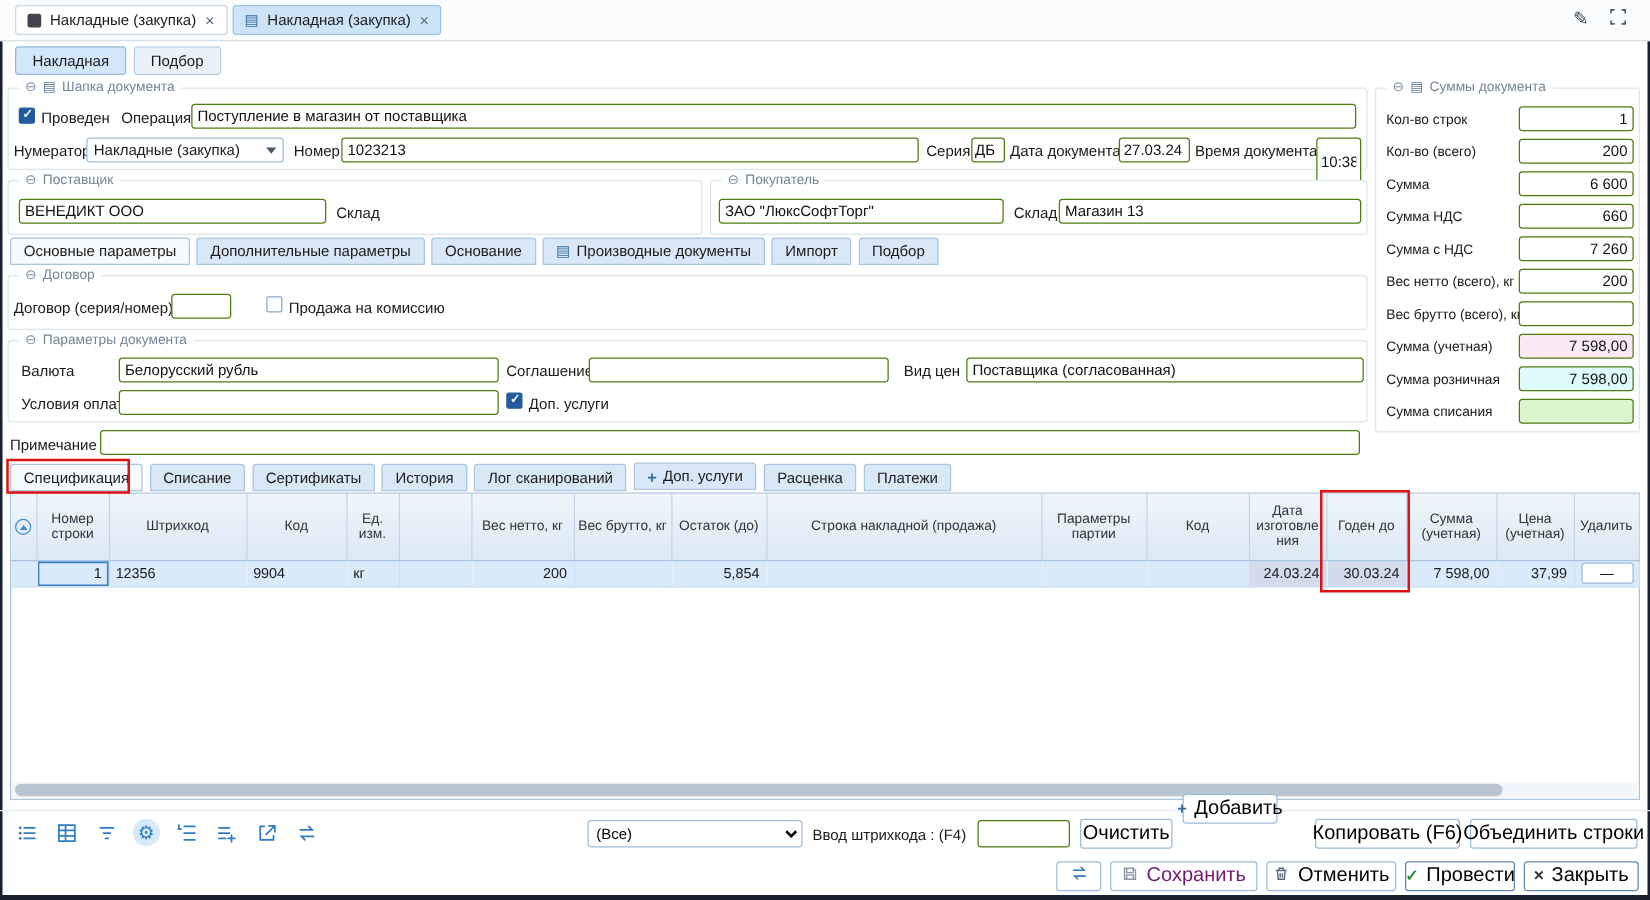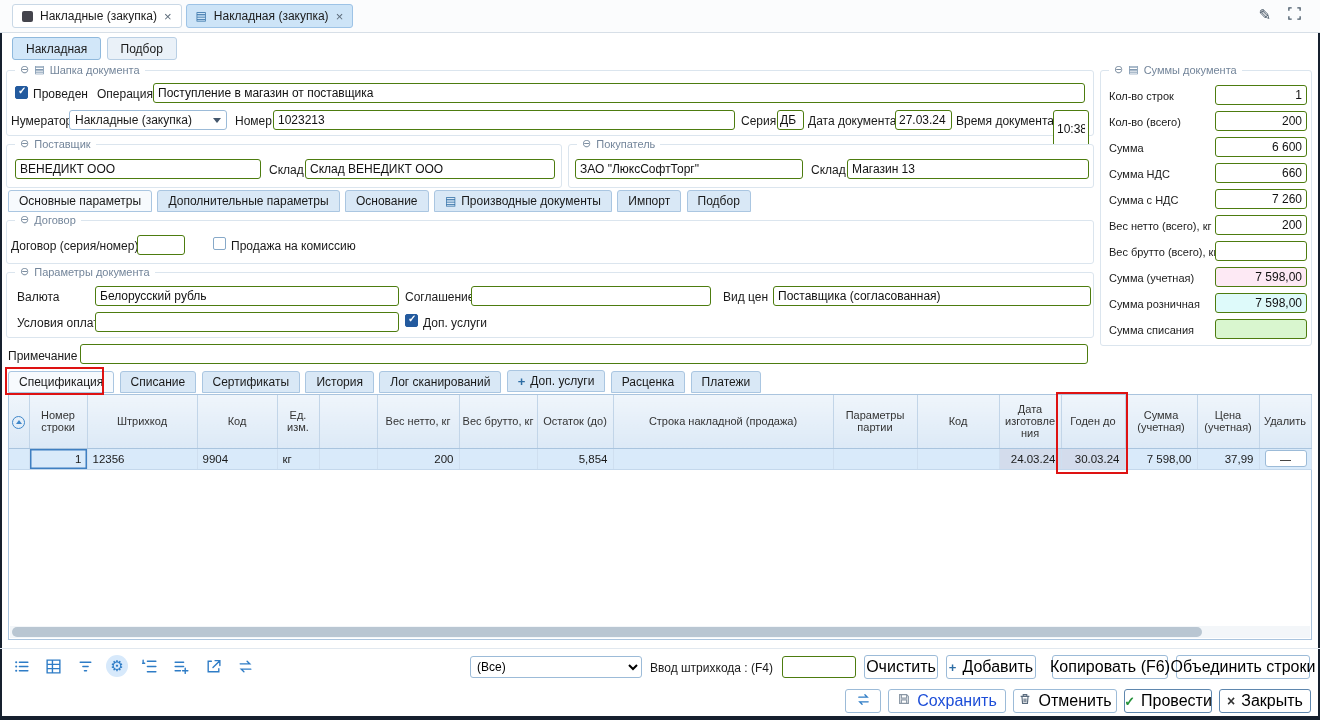--- a/index.html
+++ b/index.html
@@ -44,21 +44,21 @@
   .vtab { display: inline-flex; align-items: center; height: 23px; padding: 0 13px;
     border: 1px solid #b9cfe4; border-radius: 3px; background: #eaf1f8; margin-right: 2px; }
   .vtab.active { background: #d2e7f9; border-color: #8fb9dd; }
   .tab { display: inline-flex; align-items: center; gap: 5px; height: 22px; padding: 0 10px;
     border: 1px solid #aac6e1; border-radius: 3px 3px 0 0; background: #d9e8f6; margin-right: 2px; }
   .tab.active { background: #f7fafd; }
   .btn { display: inline-flex; align-items: center; justify-content: center; gap: 6px;
     height: 24px; border: 1px solid #9cbbd8; border-radius: 3px; background: #fff;
     padding: 0 10px; font-size: 16px; white-space: nowrap; }
   .btn.strong { border-color: #5f87ae; }
-  .btn.disabled { color: #1d4ed8; }
+  .btn.disabled { color: #701a75; }
   .ticon { width: 22px; height: 22px; display: inline-flex; align-items: center; justify-content: center; }
   .ticon.hl { background: #d7e9fb; border-radius: 50%; }
   .ticon svg { stroke: #2e7cc6; fill: none; stroke-width: 1.3; stroke-linecap: round; }
   .grid-wrap { position: absolute; left: 8px; top: 394px; width: 1304px; height: 246px;
     border: 1px solid #aac4de; background: #fff; }
   table.grid { border-collapse: collapse; table-layout: fixed; width: 1302px; font-size: 11px; }
   .grid th { background: linear-gradient(#eff5fb, #dce9f6); border-right: 1px solid #c2d5e8;
     border-bottom: 1px solid #a9c4de; font-weight: normal; color: #333; padding: 2px 3px;
     height: 53px; vertical-align: middle; text-align: center; overflow-wrap: break-word; }
   .grid td { border-right: 1px solid #cfdff0; border-bottom: 1px solid #c4d8ec; padding: 1px 5px;
@@ -148,21 +148,20 @@
     <input class="input abs" style="left: 1046px; top: 39px; width: 36px; padding: 18px 3px;" value="10:38">
   </div>
 
   <div class="grp" style="left:6px;top:144px;width:556px;height:44px">
     <div class="legend">
         <span class="i-collapse"></span>
         <span>Поставщик</span>
       </div>
     <input class="input abs" style="left: 8px; top: 14px; width: 246px;" value="ВЕНЕДИКТ ООО">
     <span class="lbl abs" style="left:262px;top:15px">Склад</span>
-    <input class="input abs" style="left: 298px; top: 14px; width: 250px;" value="Склад ВЕНЕДИКТ ООО">
   </div>
 
   <div class="grp" style="left:568px;top:144px;width:526px;height:44px">
     <div class="legend">
         <span class="i-collapse"></span>
         <span>Покупатель</span>
       </div>
     <input class="input abs" style="left: 6px; top: 14px; width: 228px;" value="ЗАО &quot;ЛюксСофтТорг&quot;">
     <span class="lbl abs" style="left:242px;top:15px">Склад</span>
     <input class="input abs" style="left: 278px; top: 14px; width: 242px;" value="Магазин 13">
@@ -392,21 +391,21 @@
       </span>
   </div>
   <select class="sel abs" style="left:470px;top:656px;width:172px">
     <option>(Все)</option>
   </select>
   <span class="lbl abs" style="left:650px;top:658px">Ввод штрихкода : (F4)</span>
   <input class="input abs" style="left: 782px; top: 656px; width: 74px; height: 22px;" value="">
   <button class="btn abs" style="left:864px;top:655px;width:74px">
       <span>Очистить</span>
     </button>
-  <button class="btn abs" style="left:946px;top:655px;width:90px">
+  <button class="btn abs" style="left:946px;top:635px;width:76px">
       <span class="i-plus"></span>
       <span>Добавить</span>
     </button>
   <button class="btn abs" style="left:1052px;top:655px;width:116px">
       <span>Копировать (F6)</span>
     </button>
   <button class="btn abs" style="left:1176px;top:655px;width:134px">
       <span>Объединить строки</span>
     </button>
 

